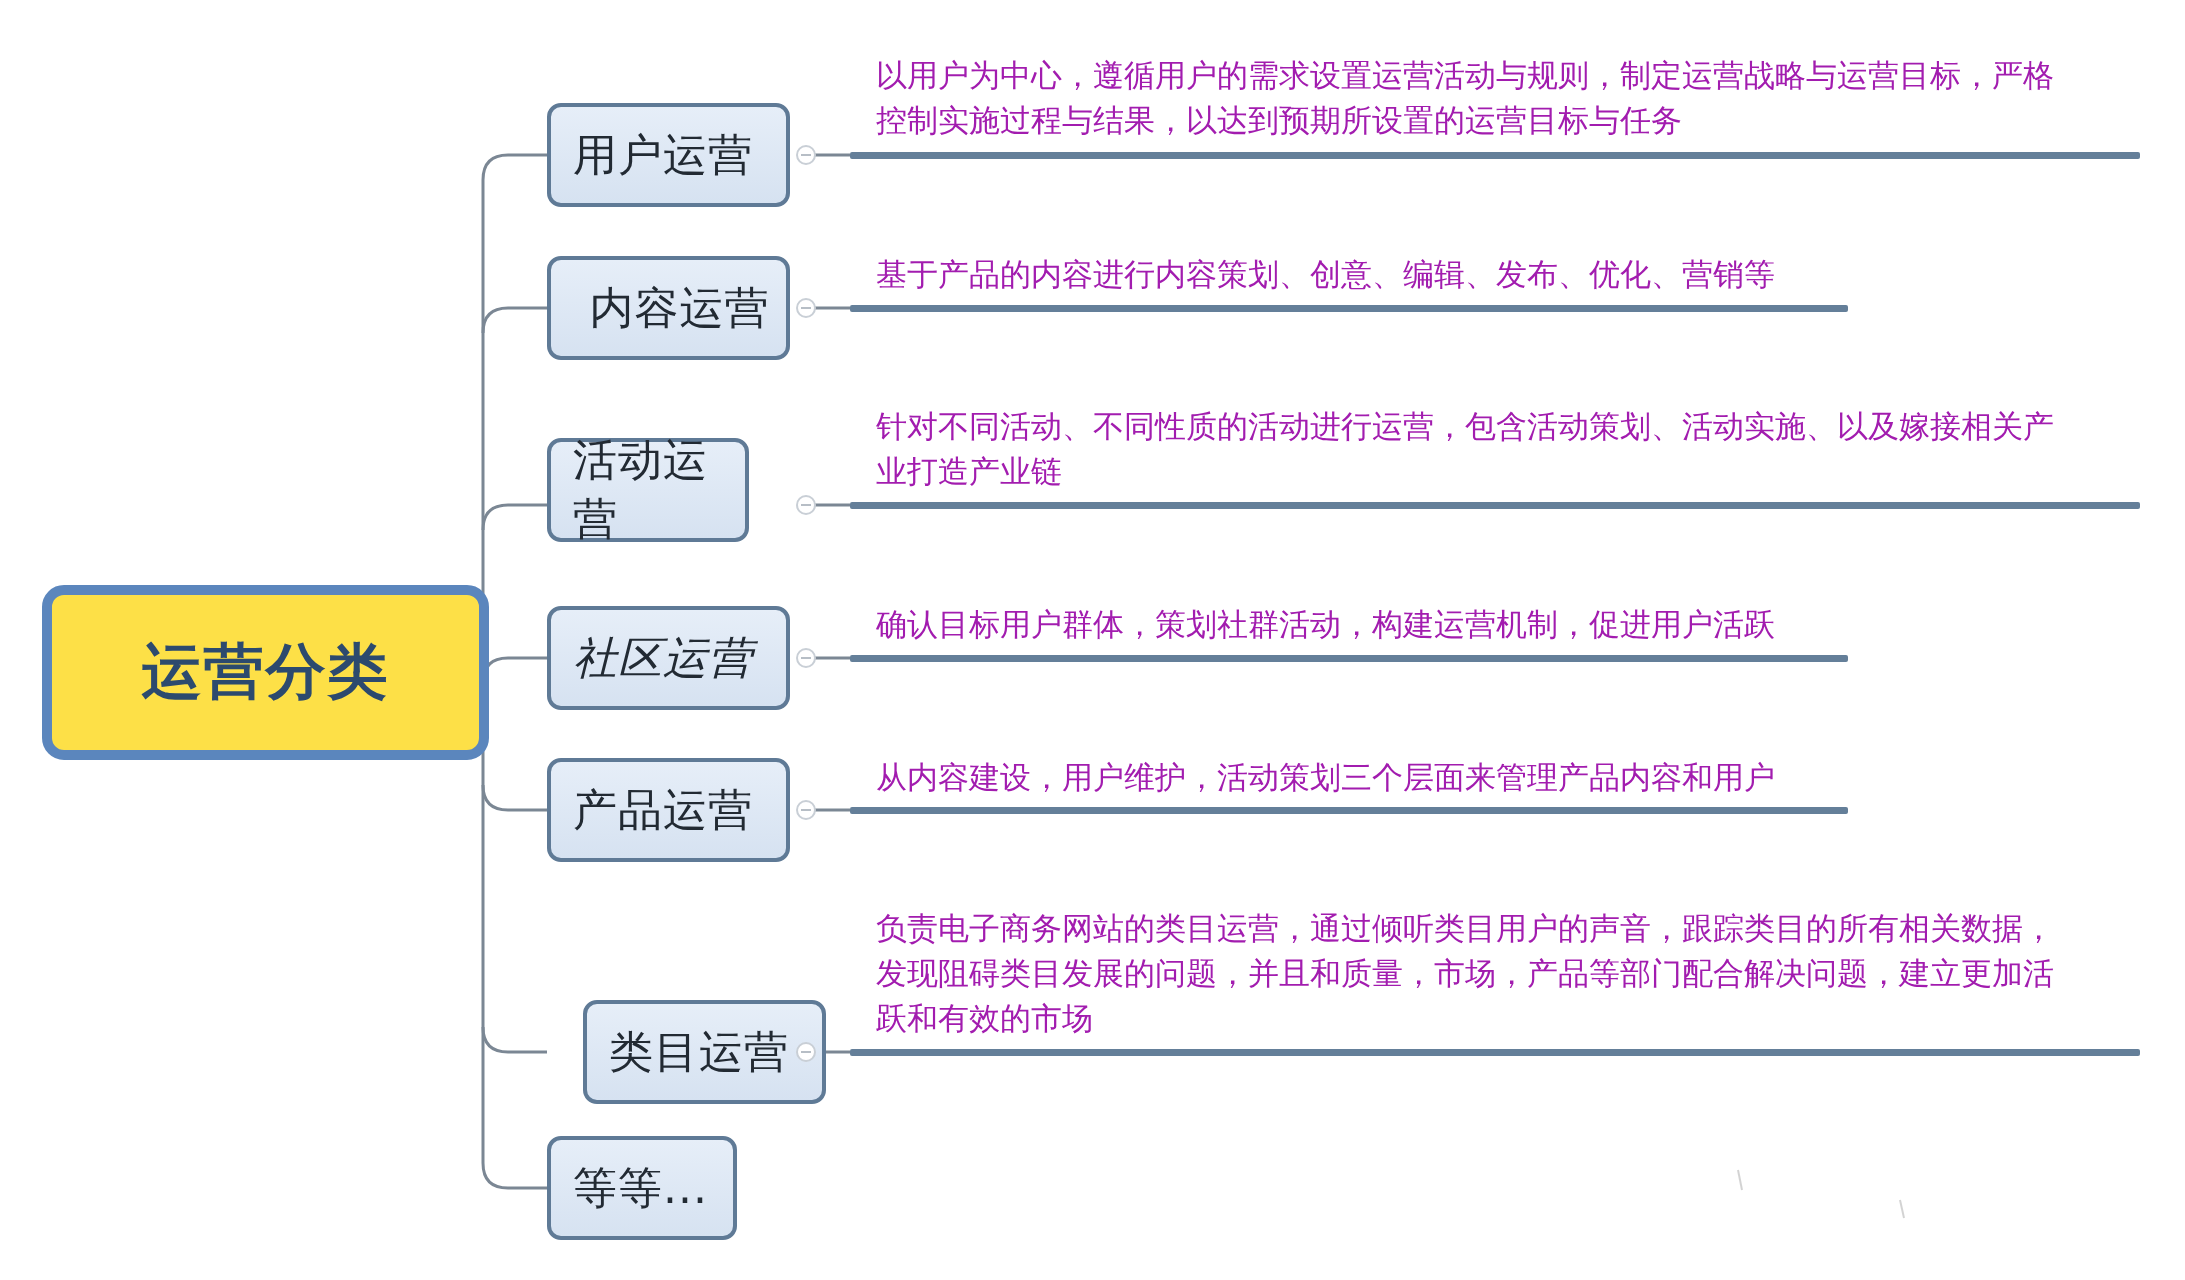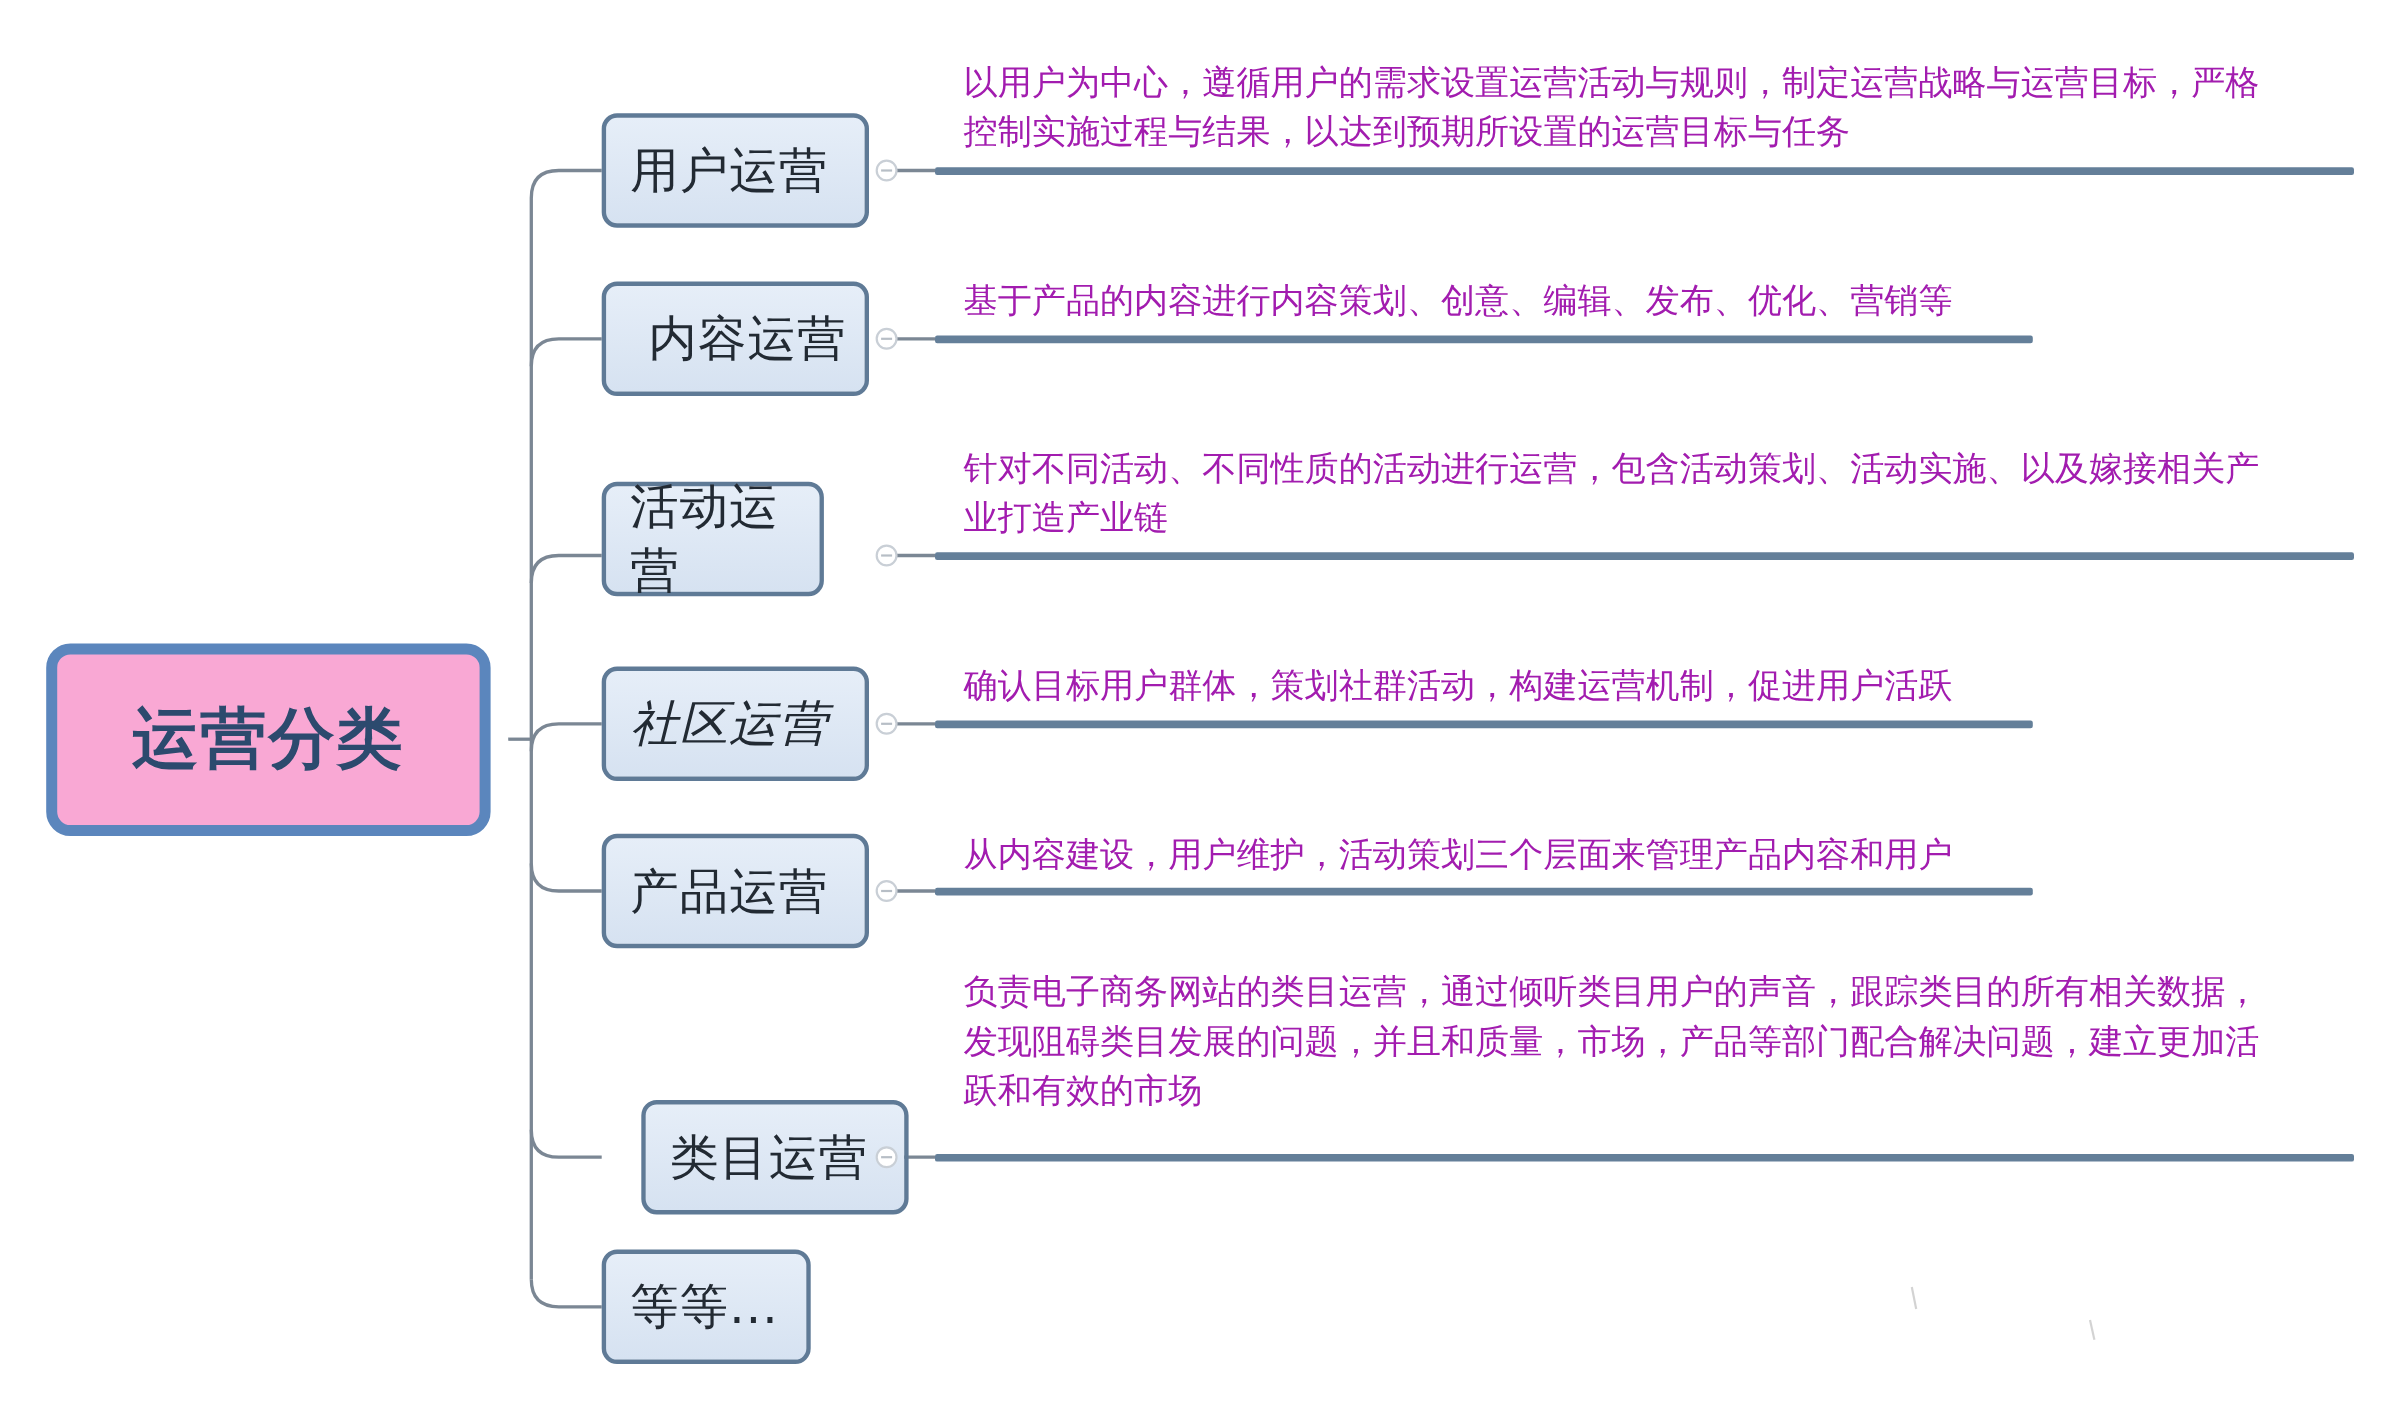--- a/index.html
+++ b/index.html
@@ -3,23 +3,23 @@
 <meta charset="utf-8">
 <style>
   html, body { margin: 0; padding: 0; }
   body {
     width: 2185px; height: 1280px; position: relative; overflow: hidden;
     background: #ffffff;
     font-family: "DejaVu Sans", "Liberation Sans", sans-serif;
   }
   #canvas { position: absolute; left: 0; top: 0; width: 2185px; height: 1280px; }
   .root-node {
-    position: absolute; left: 42px; top: 585px; width: 404px; height: 175px;
+    position: absolute; left: 42px; top: 585px; width: 447px; height: 175px;
     box-sizing: border-box; border: 10px solid #5b86bd; border-radius: 22px;
-    background: #f9a8d4;
+    background: #fde047;
     display: flex; align-items: center; justify-content: center;
   }
   .root-label { font-size: 60px; font-weight: bold; color: #2c4a6e; letter-spacing: 2px; }
   .child-node {
     position: absolute; left: 547px; height: 104px;
     box-sizing: border-box; border: 4px solid #5f7a96; border-radius: 14px;
     background: linear-gradient(#e6eef8, #d6e2f1);
     display: flex; align-items: center; padding-left: 22px;
   }
   .child-label { font-size: 44px; color: #222a33; letter-spacing: 1px; }
@@ -100,21 +100,21 @@
     <span class="child-label">产品运营</span>
   </div>
   <div class="collapse-toggle" style="left:796px;top:800px;"></div>
   <div class="desc" style="top:755px;">从内容建设，用户维护，活动策划三个层面来管理产品内容和用户</div>
   <div class="underline" style="left:850px;top:807px;width:998px;"></div>
 
   <div class="child-node" style="top:1000px;width:243px;margin-left:36px;">
     <span class="child-label">类目运营</span>
   </div>
   <div class="collapse-toggle" style="left:796px;top:1042px;"></div>
-  <div class="desc" style="top:880px;">负责电子商务网站的类目运营，通过倾听类目用户的声音，跟踪类目的所有相关数据，
+  <div class="desc" style="top:906px;">负责电子商务网站的类目运营，通过倾听类目用户的声音，跟踪类目的所有相关数据，
 发现阻碍类目发展的问题，并且和质量，市场，产品等部门配合解决问题，建立更加活
 跃和有效的市场</div>
   <div class="underline" style="left:850px;top:1049px;width:1290px;"></div>
 
   <div class="child-node" style="top:1136px;width:190px;">
     <span class="child-label">等等...</span>
   </div>
 
   <svg class="watermark" viewBox="0 0 420 100">
     <path d="M48 30 L52 50" stroke="#555" stroke-width="2" fill="none"></path>

